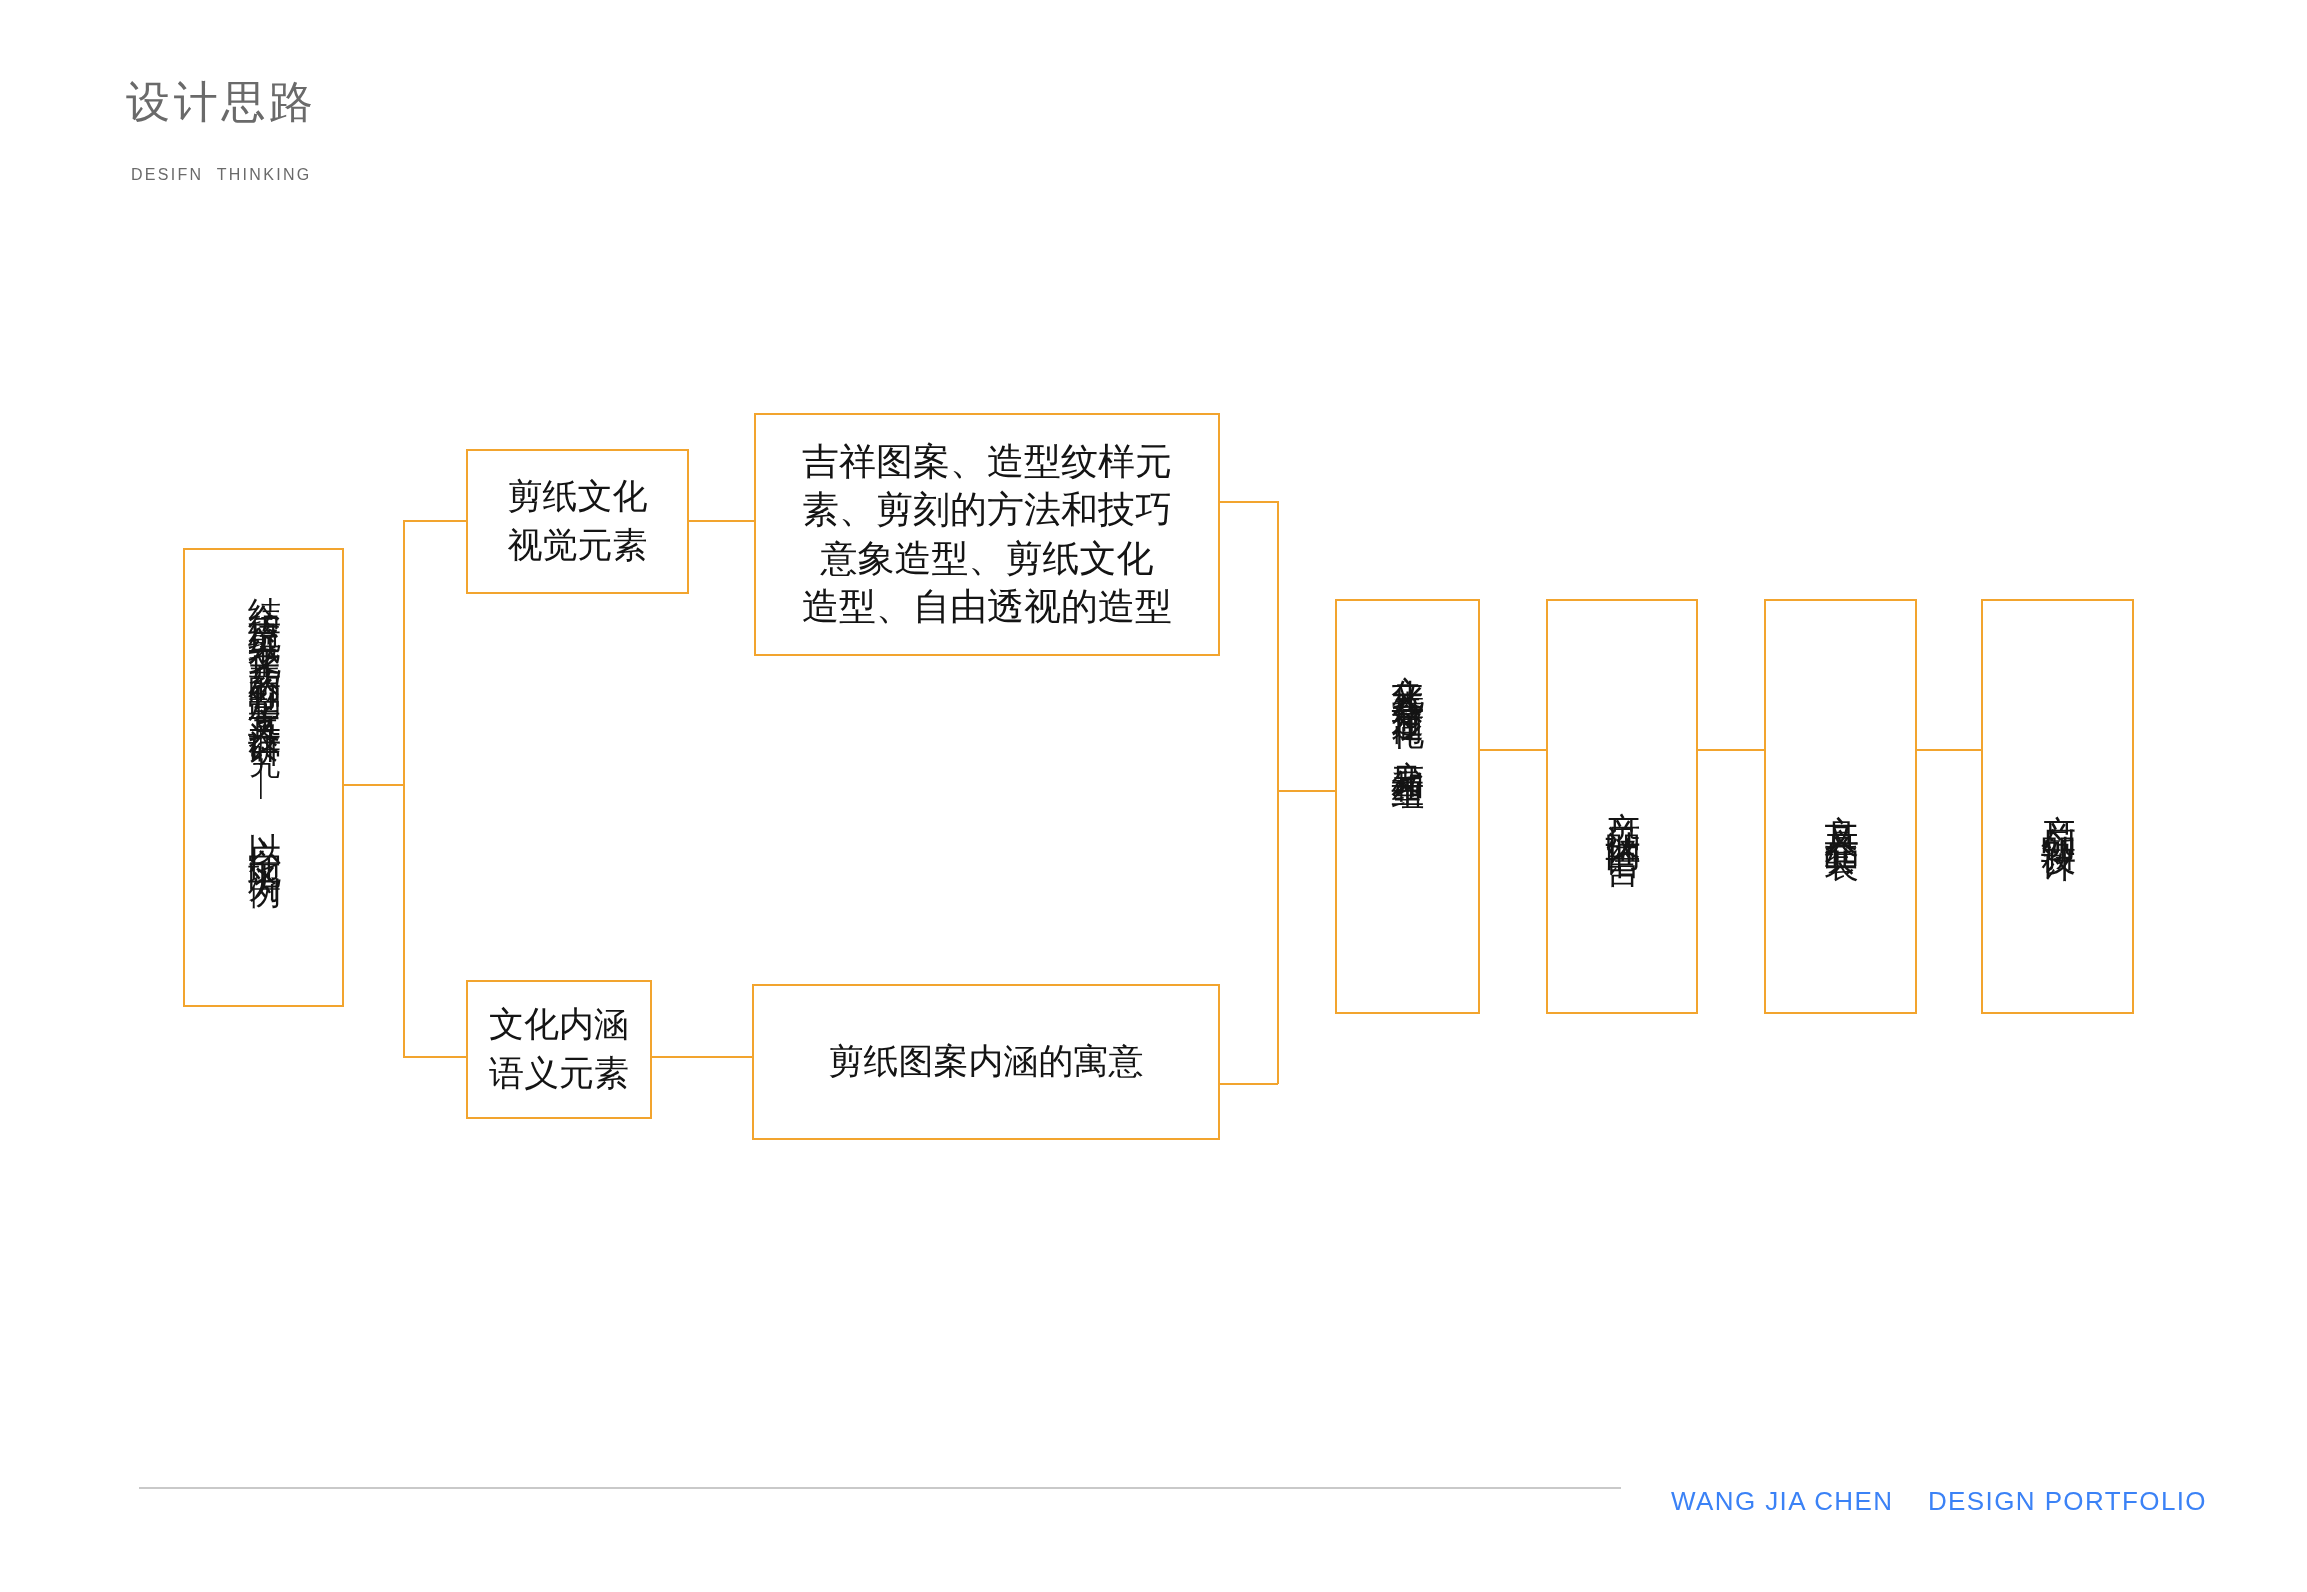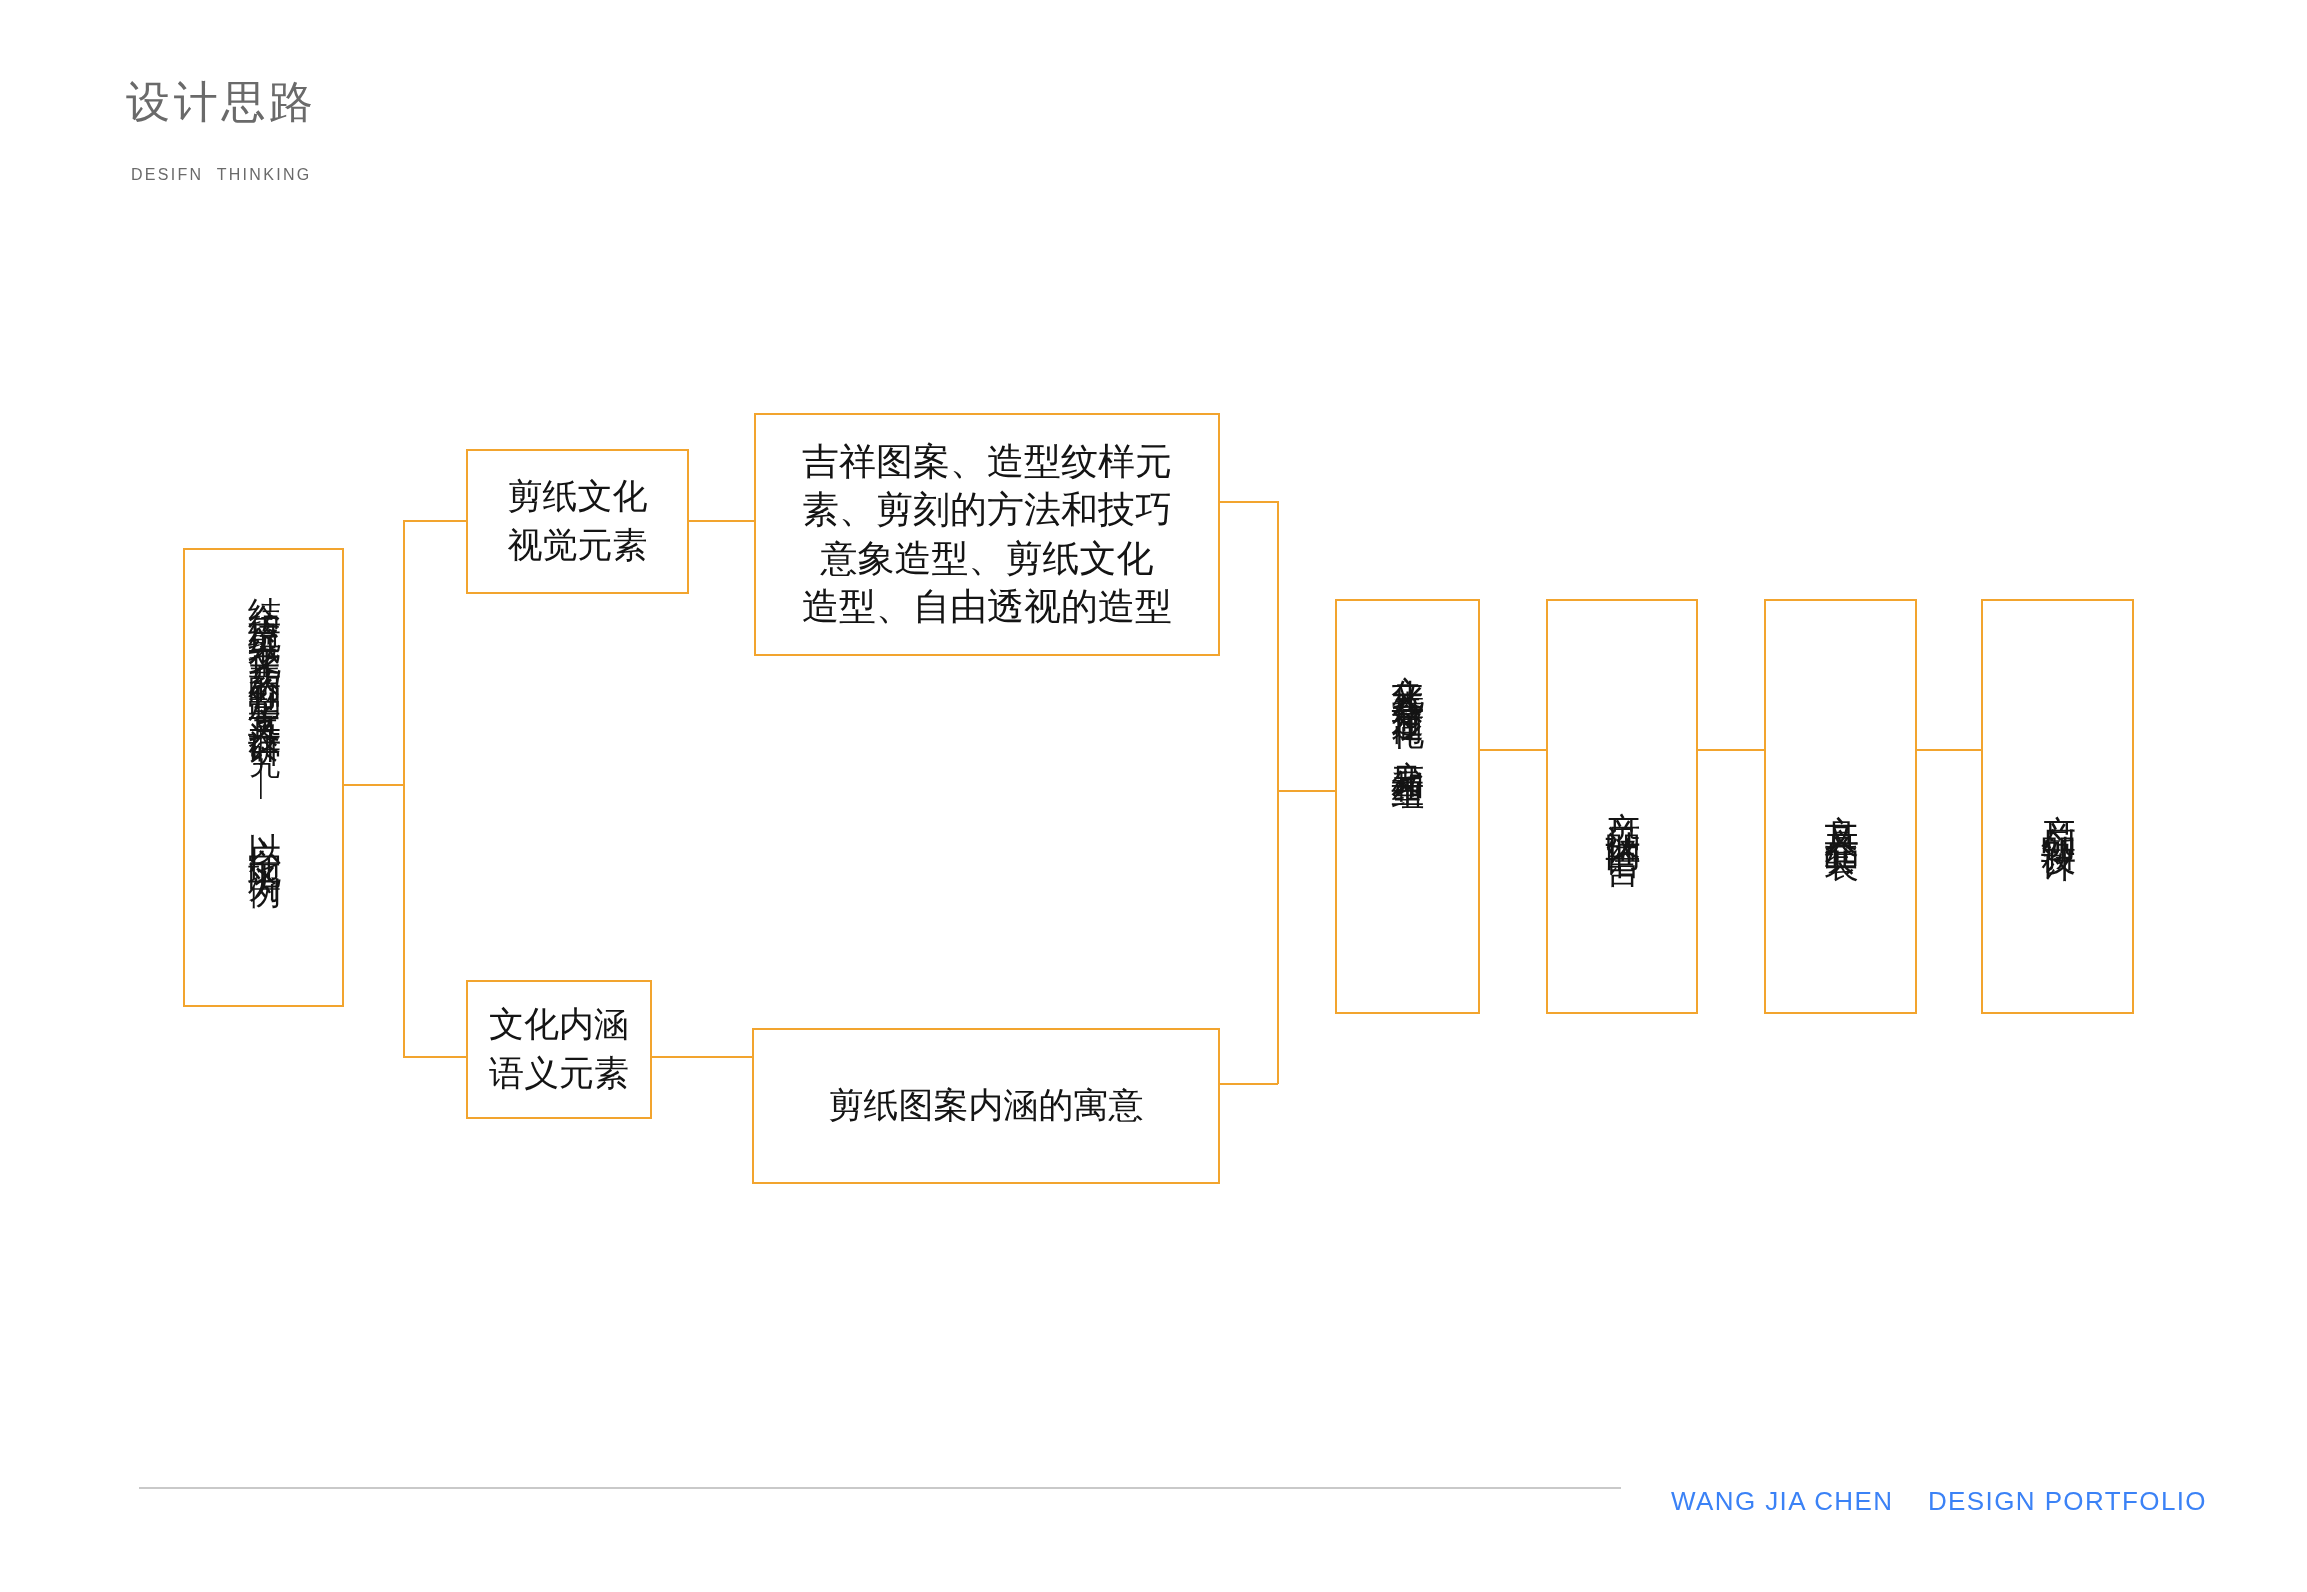--- a/index.html
+++ b/index.html
@@ -93,21 +93,21 @@
 素、剪刻的方法和技巧
 意象造型、剪纸文化
 造型、自由透视的造型</span>
   </div>
 
   <div class="node" style="left:466px;top:940px;width:186px;height:139px;margin-top:40px;">
     <span class="htext">文化内涵
 语义元素</span>
   </div>
 
-  <div class="node" style="left:752px;top:1028px;width:468px;height:156px;">
+  <div class="node" style="left:752px;top:984px;width:468px;height:156px;">
     <span class="htext">剪纸图案内涵的寓意</span>
   </div>
 
   <div class="node" style="left:1335px;top:599px;width:145px;height:415px;">
     <span class="vtext merge">文化元素符号通过简化、变异和重组</span>
   </div>
 
   <div class="node" style="left:1546px;top:599px;width:152px;height:415px;">
     <span class="vtext">产品设计的语言</span>
   </div>

